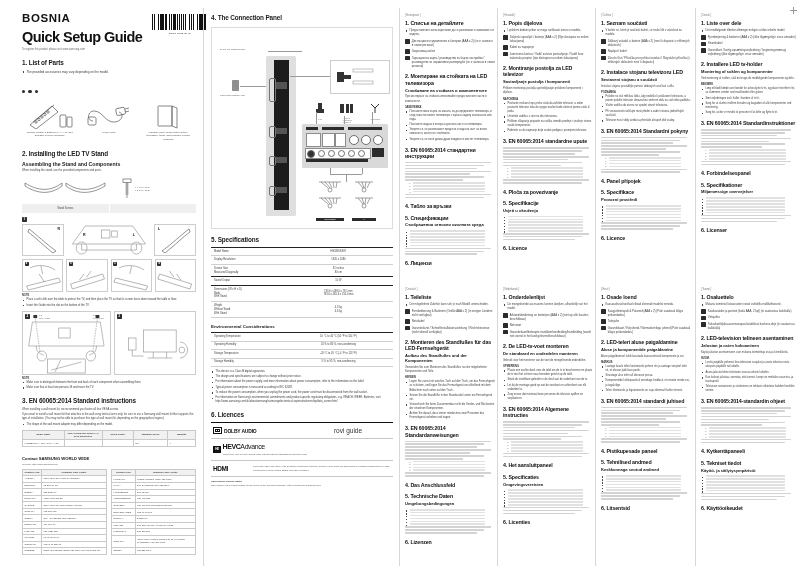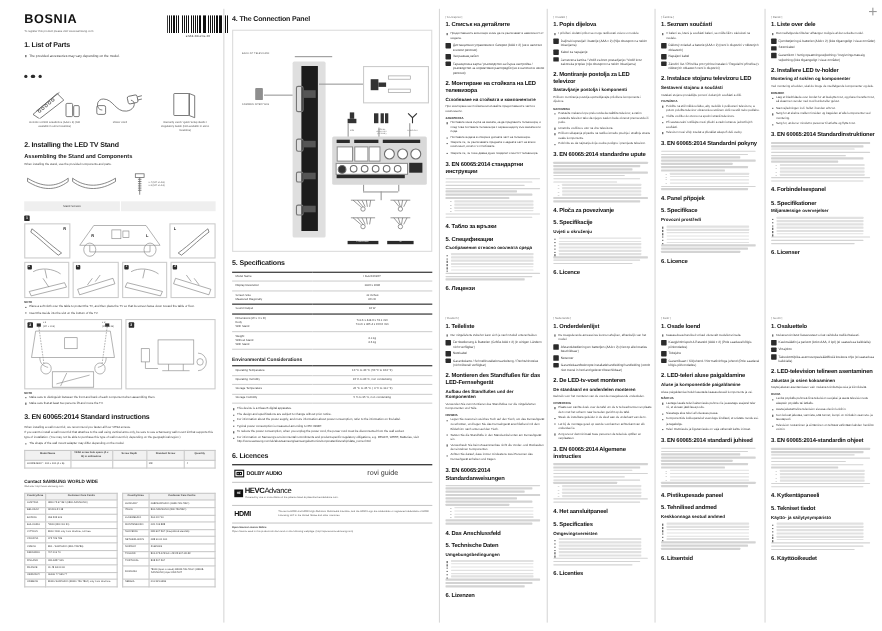--- a/index.html
+++ b/index.html
@@ -112,20 +112,21 @@
   .crop:after{top:3px;left:0;height:0.6px;width:7px;}
 </style>
 </head>
 <body>
 
 <div class="page">
 
   <div class="col" id="c1">
 
     <div class="samsung-logo">BOSNIA</div>
+    <div class="qsg">Quick Setup Guide</div>
     <div class="qsg-sub">To register this product please visit www.samsung.com</div>
 
     <div style="margin-top:8px;">
       <div class="sect-h"><span>1.</span>
         <span>List of Parts</span></div>
       <ul class="bullets" style="margin-top:2px;">
           <li>The provided accessories may vary depending on the model.</li>
         </ul>
 
       <div class="dots"><i></i><i></i><i></i></div>

